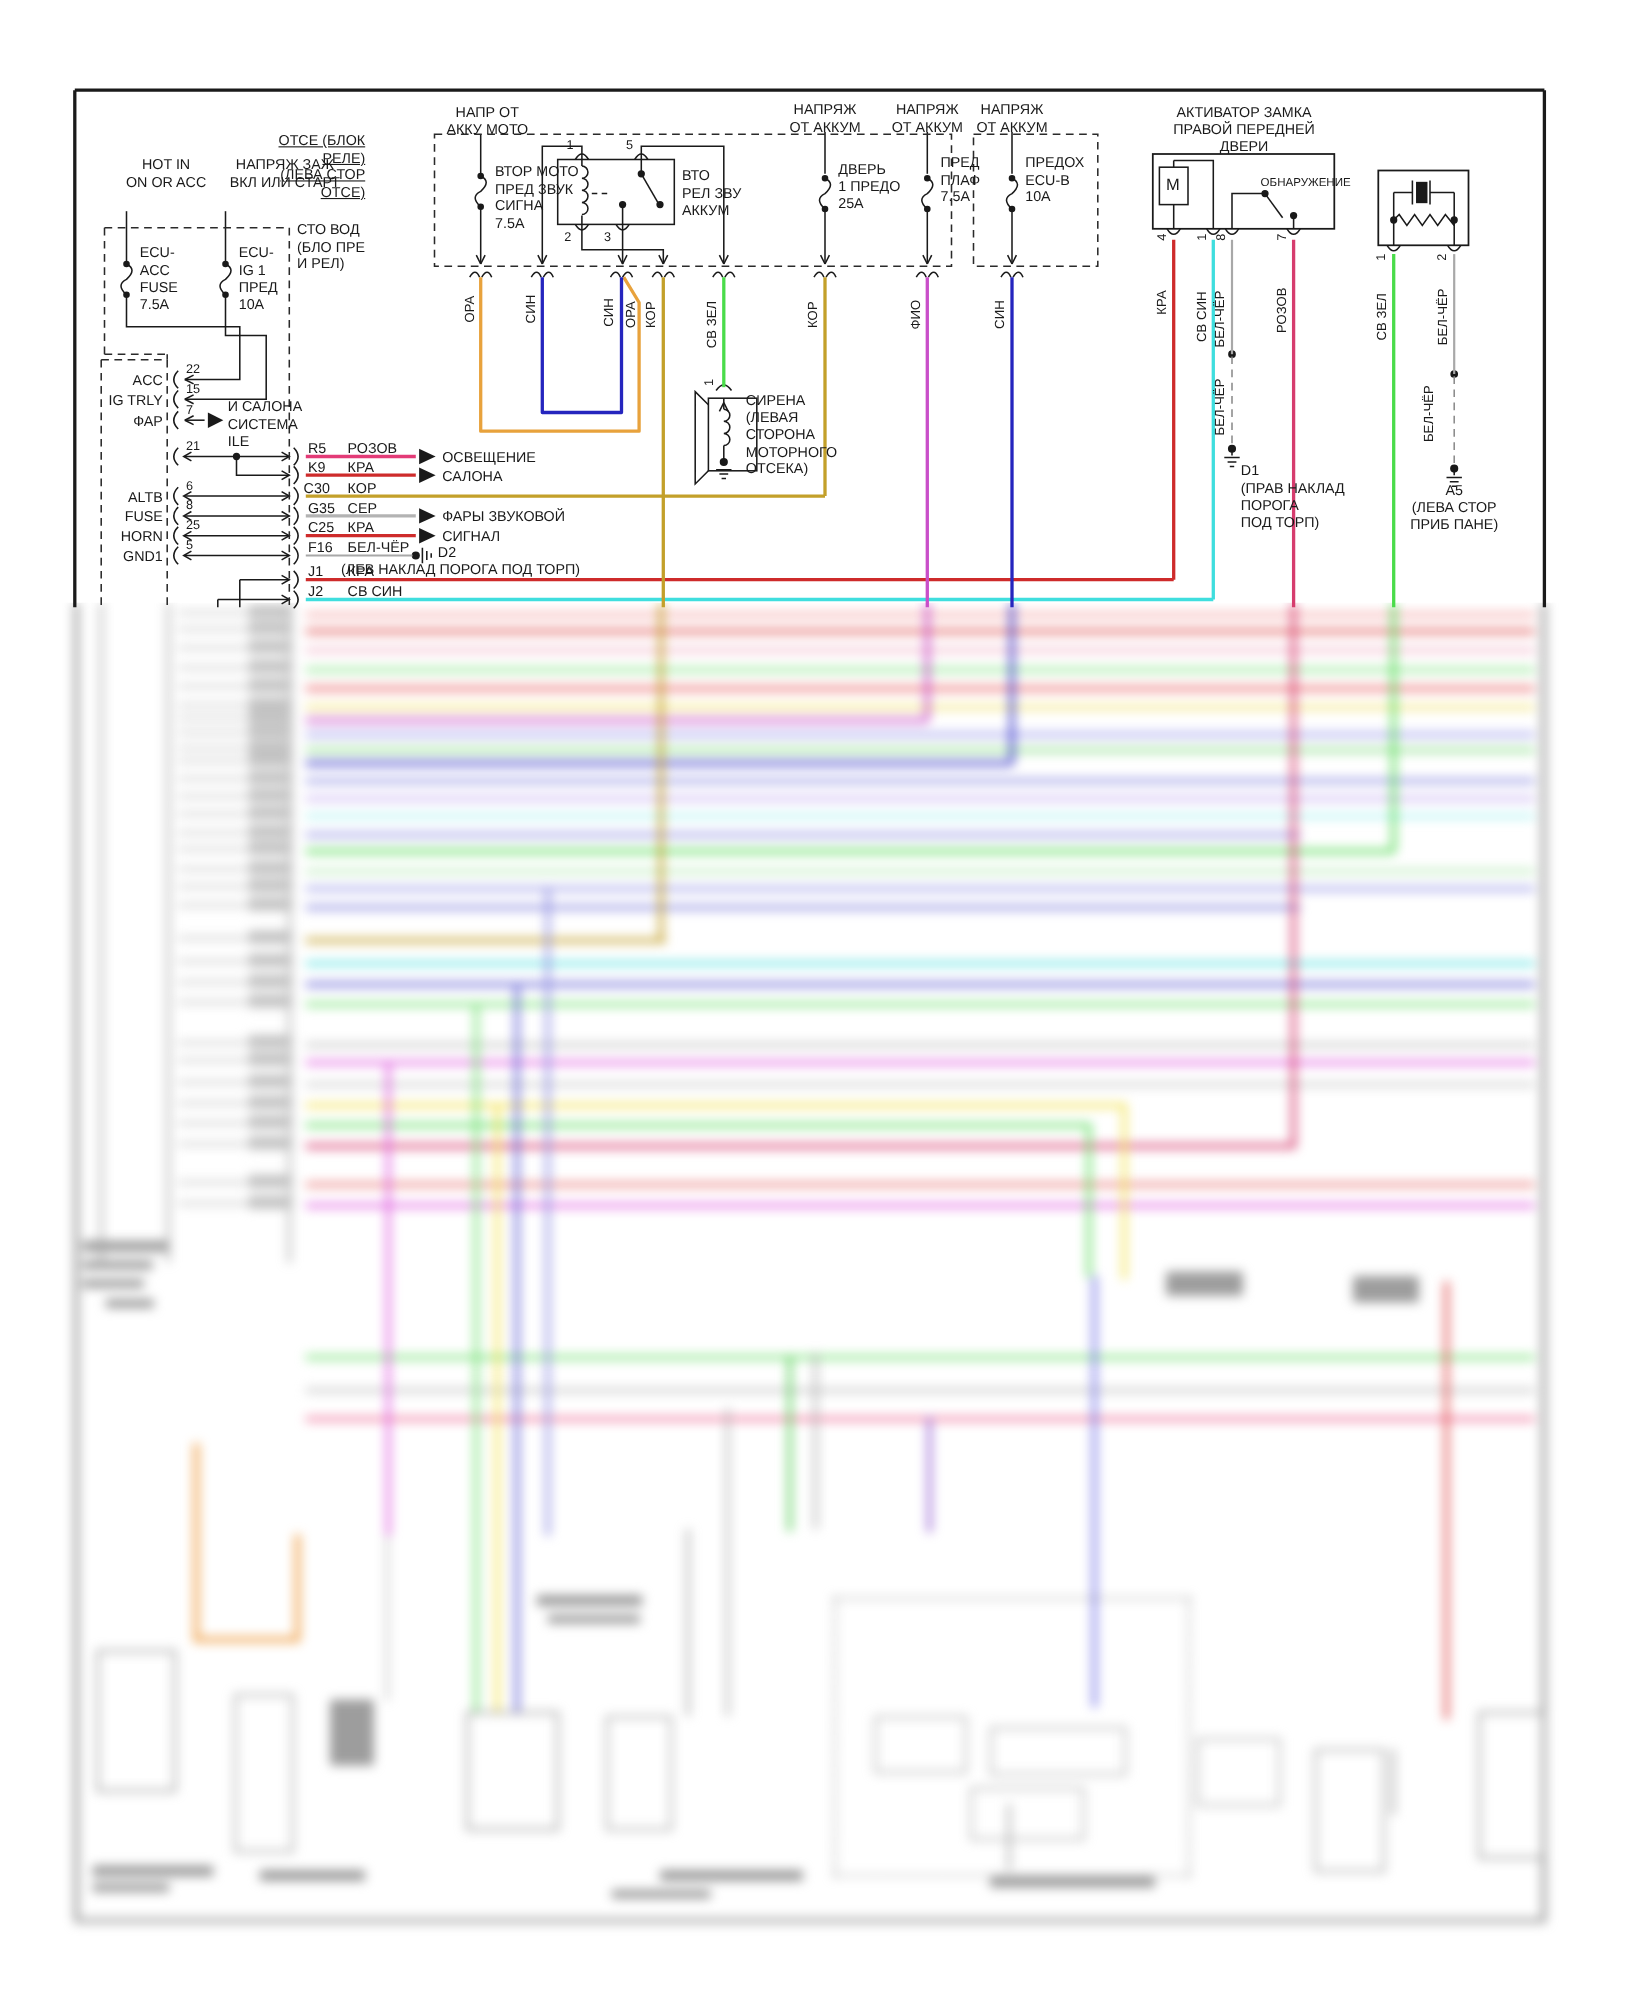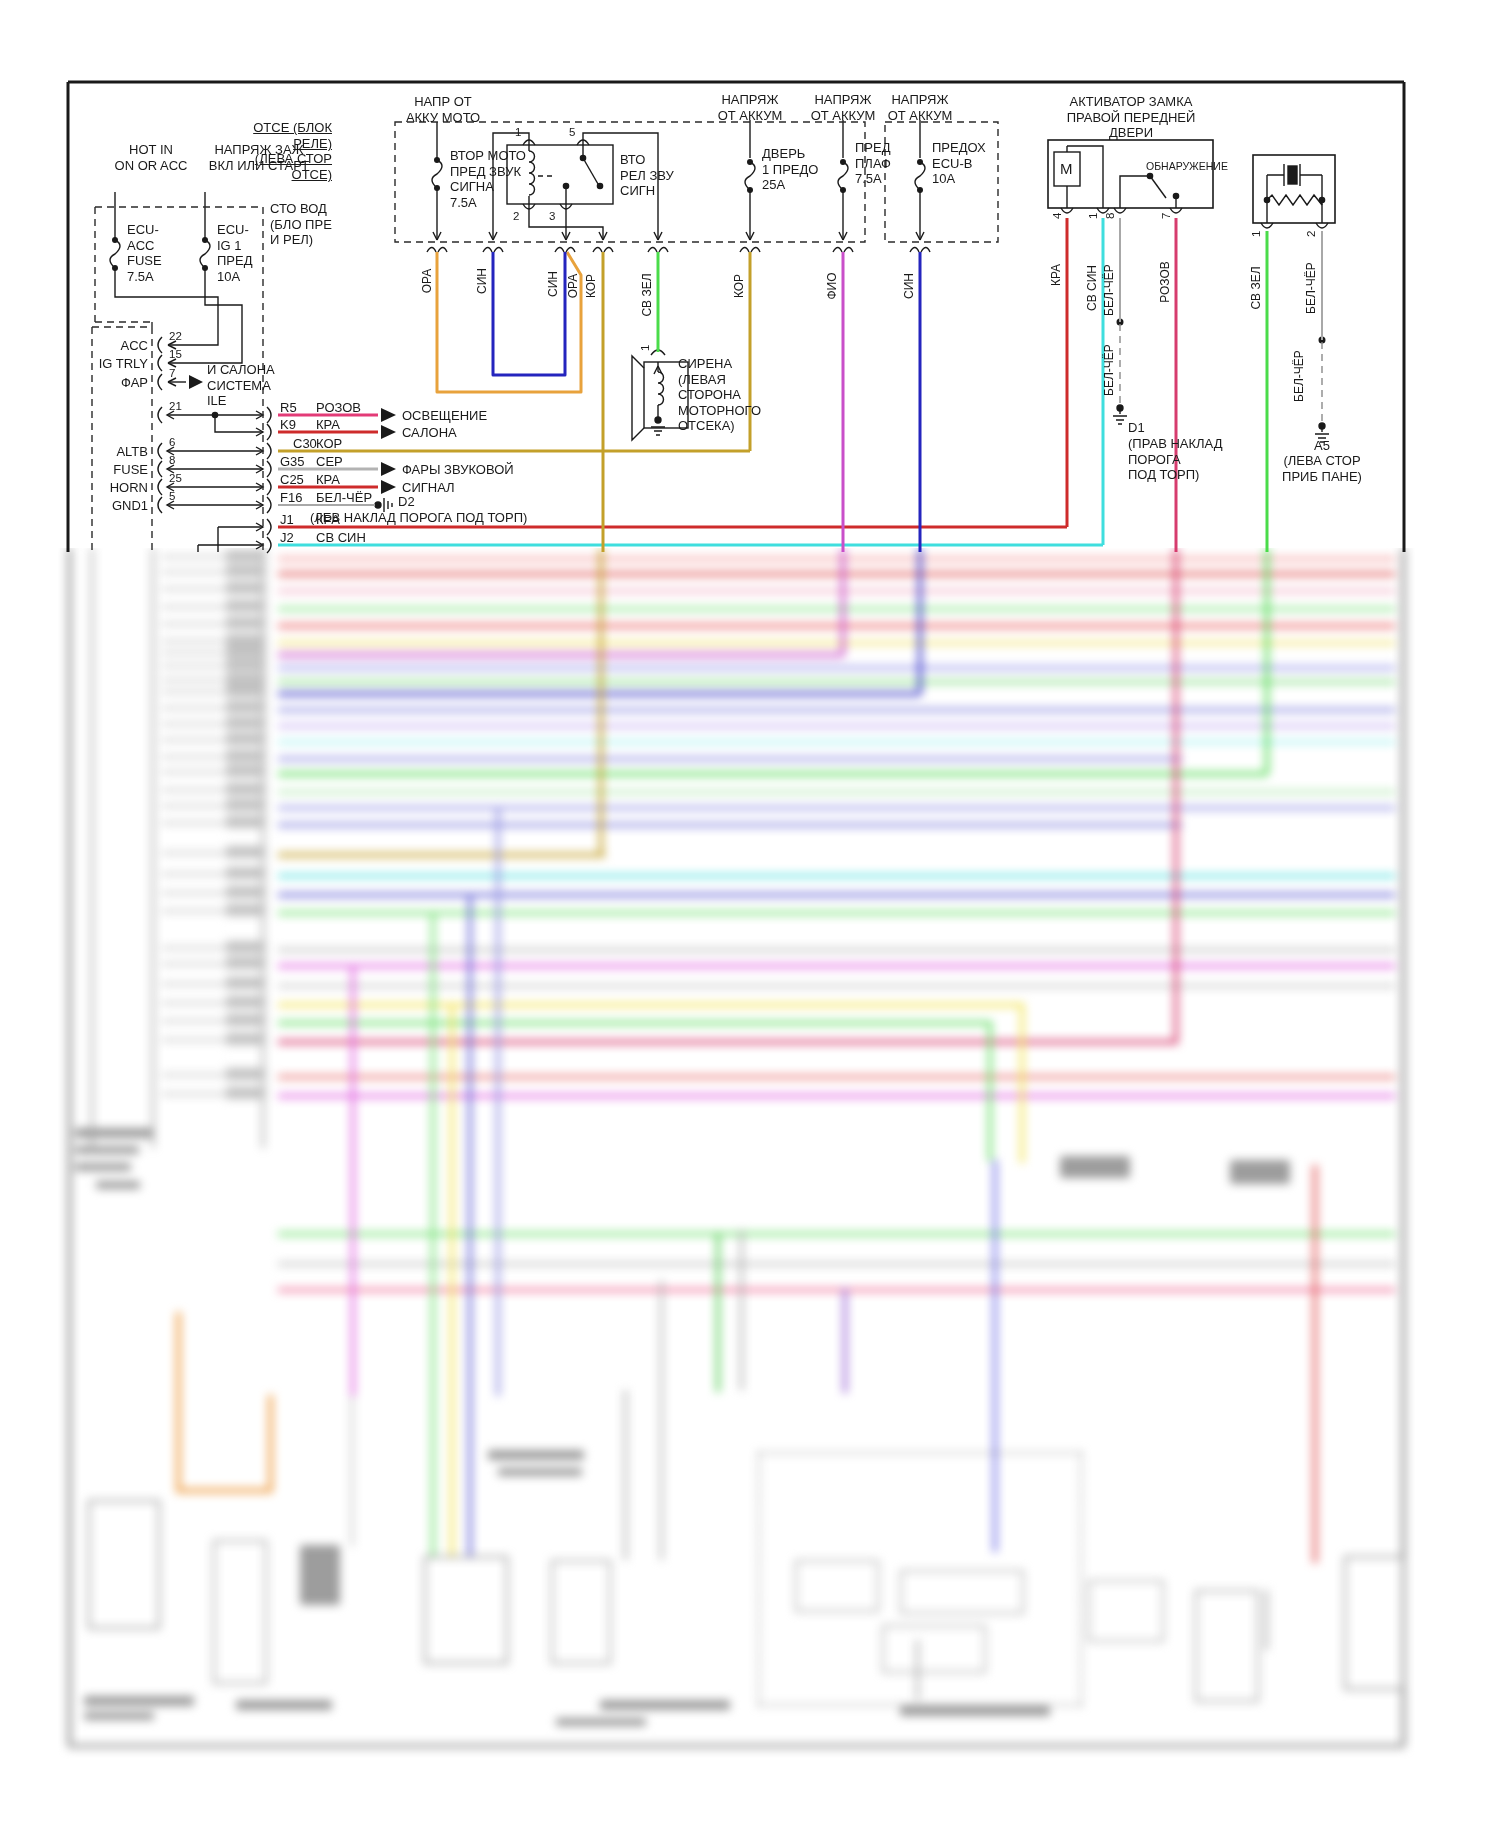--- a/index.html
+++ b/index.html
@@ -391,21 +391,21 @@
   <div class="t num" style="left:169px;top:490px;">5</div>
 
   <div class="t" style="left:207px;top:362px;">И САЛОНА
 СИСТЕМА
 ILE</div>
 
   <div class="t" style="left:280px;top:400px;">R5</div>
   <div class="t" style="left:316px;top:400px;">РОЗОВ</div>
   <div class="t" style="left:280px;top:417px;">K9</div>
   <div class="t" style="left:316px;top:417px;">КРА</div>
-  <div class="t" style="left:293px;top:436px;">C30</div>
+  <div class="t" style="left:276px;top:436px;">C30</div>
   <div class="t" style="left:316px;top:436px;">КОР</div>
   <div class="t" style="left:280px;top:454px;text-align:right;">G35</div>
   <div class="t" style="left:316px;top:454px;">СЕР</div>
   <div class="t" style="left:280px;top:472px;">C25</div>
   <div class="t" style="left:316px;top:472px;">КРА</div>
   <div class="t" style="left:280px;top:490px;">F16</div>
   <div class="t" style="left:316px;top:490px;">БЕЛ-ЧЁР</div>
   <div class="t" style="left:280px;top:512px;">J1</div>
   <div class="t" style="left:316px;top:512px;">КРА</div>
   <div class="t" style="left:280px;top:530px;">J2</div>
@@ -423,21 +423,21 @@
   <div class="t tr" style="left:228px;top:120px;width:104px;text-decoration:underline;">ОТСЕ (БЛОК
 РЕЛЕ)
 (ЛЕВА СТОР
 ОТСЕ)</div>
   <div class="t" style="left:450px;top:148px;">ВТОР МОТО
 ПРЕД ЗВУК
 СИГНА
 7.5A</div>
   <div class="t" style="left:620px;top:152px;">ВТО
 РЕЛ ЗВУ
-СИГН</div>
+АККУМ</div>
   <div class="t num" style="left:515px;top:126px;">1</div>
   <div class="t num" style="left:569px;top:126px;">5</div>
   <div class="t num" style="left:513px;top:210px;">2</div>
   <div class="t num" style="left:549px;top:210px;">3</div>
 
   <div class="t tc" style="left:700px;top:92px;width:100px;">НАПРЯЖ
 ОТ АККУМ</div>
   <div class="t tc" style="left:793px;top:92px;width:100px;">НАПРЯЖ
 ОТ АККУМ</div>
   <div class="t tc" style="left:870px;top:92px;width:100px;">НАПРЯЖ

